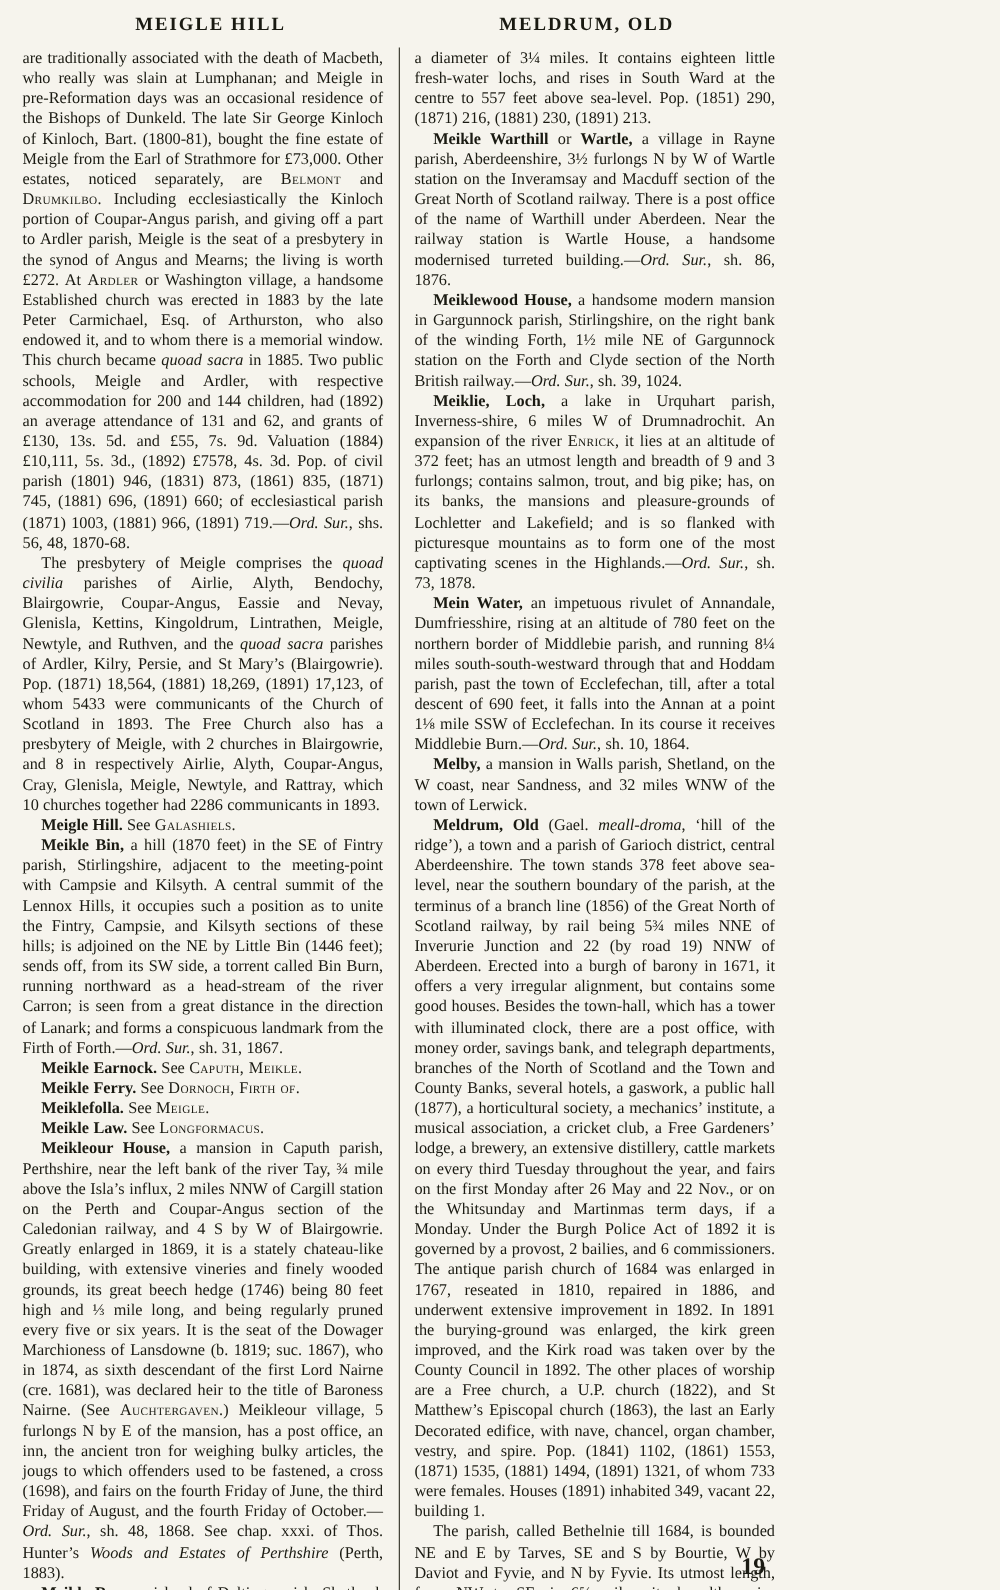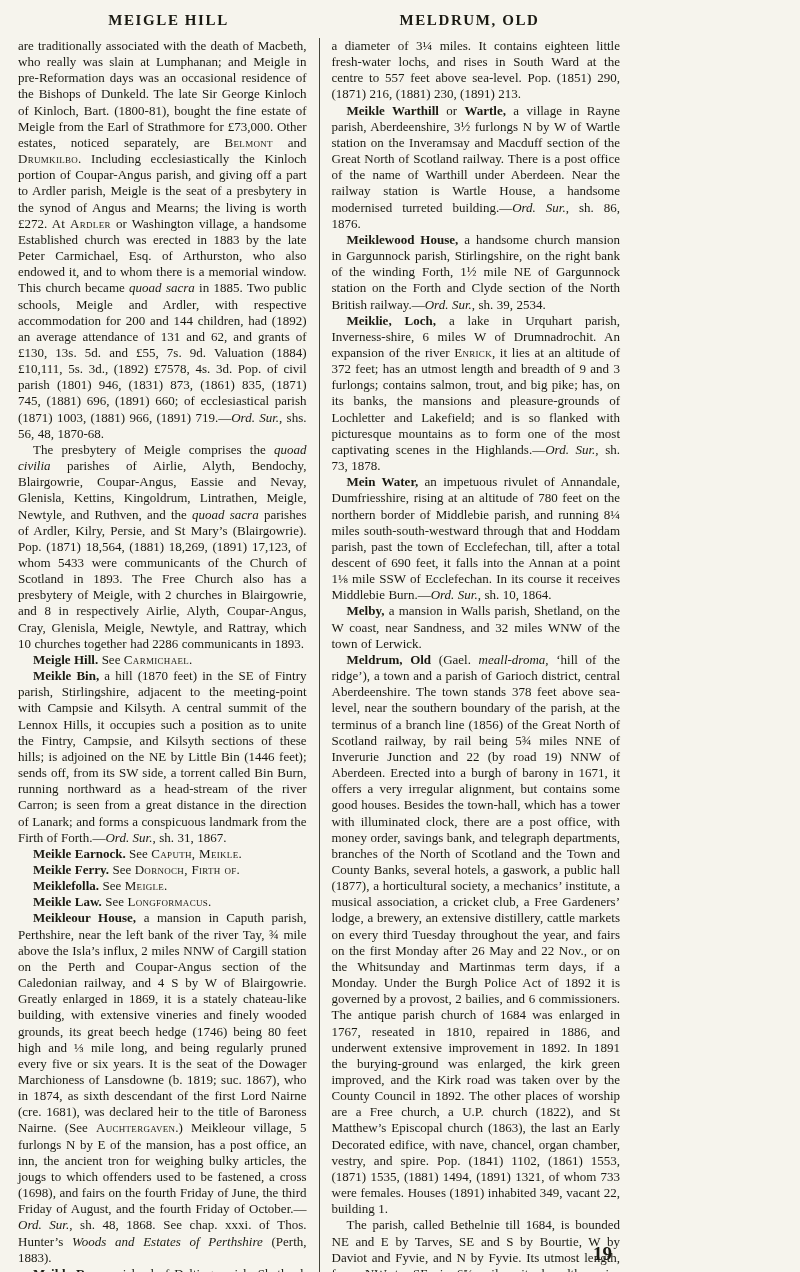--- a/index.html
+++ b/index.html
@@ -27,33 +27,33 @@
 
 <div class="page">
   <div class="running-heads">
     <div class="head">MEIGLE HILL</div>
     <div class="head">MELDRUM, OLD</div>
   </div>
   <div class="columns">
     <div class="column left" id="col-left">
         <p class="entry noindent"><span>are traditionally associated with the death of Macbeth, who really was slain at Lumphanan; and Meigle in pre-Reformation days was an occasional residence of the Bishops of Dunkeld.  The late Sir George Kinloch of Kinloch, Bart. (1800-81), bought the fine estate of Meigle from the Earl of Strathmore for £73,000.  Other estates, noticed separately, are </span><span class="seg-sc">Belmont</span><span> and </span><span class="seg-sc">Drumkilbo</span><span>.  Including ecclesiastically the Kinloch portion of Coupar-Angus parish, and giving off a part to Ardler parish, Meigle is the seat of a presbytery in the synod of Angus and Mearns; the living is worth £272.  At </span><span class="seg-sc">Ardler</span><span> or Washington village, a handsome Established church was erected in 1883 by the late Peter Carmichael, Esq. of Arthurston, who also endowed it, and to whom there is a memorial window.  This church became </span><span class="seg-i">quoad sacra</span><span> in 1885.  Two public schools, Meigle and Ardler, with respective accommodation for 200 and 144 children, had (1892) an average attendance of 131 and 62, and grants of £130, 13s. 5d. and £55, 7s. 9d.  Valuation (1884) £10,111, 5s. 3d., (1892) £7578, 4s. 3d.  Pop. of civil parish (1801) 946, (1831) 873, (1861) 835, (1871) 745, (1881) 696, (1891) 660; of ecclesiastical parish (1871) 1003, (1881) 966, (1891) 719.—</span><span class="seg-i">Ord. Sur.</span><span>, shs. 56, 48, 1870-68.</span></p>
         <p class="entry"><span>The presbytery of Meigle comprises the </span><span class="seg-i">quoad civilia</span><span> parishes of Airlie, Alyth, Bendochy, Blairgowrie, Coupar-Angus, Eassie and Nevay, Glenisla, Kettins, Kingoldrum, Lintrathen, Meigle, Newtyle, and Ruthven, and the </span><span class="seg-i">quoad sacra</span><span> parishes of Ardler, Kilry, Persie, and St Mary’s (Blairgowrie).  Pop. (1871) 18,564, (1881) 18,269, (1891) 17,123, of whom 5433 were communicants of the Church of Scotland in 1893.  The Free Church also has a presbytery of Meigle, with 2 churches in Blairgowrie, and 8 in respectively Airlie, Alyth, Coupar-Angus, Cray, Glenisla, Meigle, Newtyle, and Rattray, which 10 churches together had 2286 communicants in 1893.</span></p>
-        <p class="entry"><span class="seg-b">Meigle Hill.</span><span>  See </span><span class="seg-sc">Carmichael</span><span>.</span></p>
+        <p class="entry"><span class="seg-b">Meigle Hill.</span><span>  See </span><span class="seg-sc">Galashiels</span><span>.</span></p>
         <p class="entry"><span class="seg-b">Meikle Bin,</span><span> a hill (1870 feet) in the SE of Fintry parish, Stirlingshire, adjacent to the meeting-point with Campsie and Kilsyth.  A central summit of the Lennox Hills, it occupies such a position as to unite the Fintry, Campsie, and Kilsyth sections of these hills; is adjoined on the NE by Little Bin (1446 feet); sends off, from its SW side, a torrent called Bin Burn, running northward as a head-stream of the river Carron; is seen from a great distance in the direction of Lanark; and forms a conspicuous landmark from the Firth of Forth.—</span><span class="seg-i">Ord. Sur.</span><span>, sh. 31, 1867.</span></p>
         <p class="entry"><span class="seg-b">Meikle Earnock.</span><span>  See </span><span class="seg-sc">Caputh, Meikle</span><span>.</span></p>
         <p class="entry"><span class="seg-b">Meikle Ferry.</span><span>  See </span><span class="seg-sc">Dornoch, Firth of</span><span>.</span></p>
         <p class="entry"><span class="seg-b">Meiklefolla.</span><span>  See </span><span class="seg-sc">Meigle</span><span>.</span></p>
         <p class="entry"><span class="seg-b">Meikle Law.</span><span>  See </span><span class="seg-sc">Longformacus</span><span>.</span></p>
         <p class="entry"><span class="seg-b">Meikleour House,</span><span> a mansion in Caputh parish, Perthshire, near the left bank of the river Tay, ¾ mile above the Isla’s influx, 2 miles NNW of Cargill station on the Perth and Coupar-Angus section of the Caledonian railway, and 4 S by W of Blairgowrie.  Greatly enlarged in 1869, it is a stately chateau-like building, with extensive vineries and finely wooded grounds, its great beech hedge (1746) being 80 feet high and ⅓ mile long, and being regularly pruned every five or six years.  It is the seat of the Dowager Marchioness of Lansdowne (b. 1819; suc. 1867), who in 1874, as sixth descendant of the first Lord Nairne (cre. 1681), was declared heir to the title of Baroness Nairne.  (See </span><span class="seg-sc">Auchtergaven</span><span>.)  Meikleour village, 5 furlongs N by E of the mansion, has a post office, an inn, the ancient tron for weighing bulky articles, the jougs to which offenders used to be fastened, a cross (1698), and fairs on the fourth Friday of June, the third Friday of August, and the fourth Friday of October.—</span><span class="seg-i">Ord. Sur.</span><span>, sh. 48, 1868.  See chap. xxxi. of Thos. Hunter’s </span><span class="seg-i">Woods and Estates of Perthshire</span><span> (Perth, 1883).</span></p>
         <p class="entry"><span class="seg-b">Meikle Roe,</span><span> an island of Delting parish, Shetland, in St Magnus Bay, 27 miles NNW of Lerwick.  Separated from the mainland by Roe Sound (200 yards wide at the narrowest), it has a somewhat circular outline, with</span></p>
       </div>
     <div class="column right" id="col-right">
         <p class="entry noindent"><span>a diameter of 3¼ miles.  It contains eighteen little fresh-water lochs, and rises in South Ward at the centre to 557 feet above sea-level.  Pop. (1851) 290, (1871) 216, (1881) 230, (1891) 213.</span></p>
         <p class="entry"><span class="seg-b">Meikle Warthill</span><span> or </span><span class="seg-b">Wartle,</span><span> a village in Rayne parish, Aberdeenshire, 3½ furlongs N by W of Wartle station on the Inveramsay and Macduff section of the Great North of Scotland railway.  There is a post office of the name of Warthill under Aberdeen.  Near the railway station is Wartle House, a handsome modernised turreted building.—</span><span class="seg-i">Ord. Sur.</span><span>, sh. 86, 1876.</span></p>
-        <p class="entry"><span class="seg-b">Meiklewood House,</span><span> a handsome church mansion in Gargunnock parish, Stirlingshire, on the right bank of the winding Forth, 1½ mile NE of Gargunnock station on the Forth and Clyde section of the North British railway.—</span><span class="seg-i">Ord. Sur.</span><span>, sh. 39, 2534.</span></p>
+        <p class="entry"><span class="seg-b">Meiklewood House,</span><span> a handsome modern mansion in Gargunnock parish, Stirlingshire, on the right bank of the winding Forth, 1½ mile NE of Gargunnock station on the Forth and Clyde section of the North British railway.—</span><span class="seg-i">Ord. Sur.</span><span>, sh. 39, 1024.</span></p>
         <p class="entry"><span class="seg-b">Meiklie, Loch,</span><span> a lake in Urquhart parish, Inverness-shire, 6 miles W of Drumnadrochit.  An expansion of the river </span><span class="seg-sc">Enrick</span><span>, it lies at an altitude of 372 feet; has an utmost length and breadth of 9 and 3 furlongs; contains salmon, trout, and big pike; has, on its banks, the mansions and pleasure-grounds of Lochletter and Lakefield; and is so flanked with picturesque mountains as to form one of the most captivating scenes in the Highlands.—</span><span class="seg-i">Ord. Sur.</span><span>, sh. 73, 1878.</span></p>
         <p class="entry"><span class="seg-b">Mein Water,</span><span> an impetuous rivulet of Annandale, Dumfriesshire, rising at an altitude of 780 feet on the northern border of Middlebie parish, and running 8¼ miles south-south-westward through that and Hoddam parish, past the town of Ecclefechan, till, after a total descent of 690 feet, it falls into the Annan at a point 1⅛ mile SSW of Ecclefechan.  In its course it receives Middlebie Burn.—</span><span class="seg-i">Ord. Sur.</span><span>, sh. 10, 1864.</span></p>
         <p class="entry"><span class="seg-b">Melby,</span><span> a mansion in Walls parish, Shetland, on the W coast, near Sandness, and 32 miles WNW of the town of Lerwick.</span></p>
         <p class="entry"><span class="seg-b">Meldrum, Old</span><span> (Gael. </span><span class="seg-i">meall-droma</span><span>, ‘hill of the ridge’), a town and a parish of Garioch district, central Aberdeenshire.  The town stands 378 feet above sea-level, near the southern boundary of the parish, at the terminus of a branch line (1856) of the Great North of Scotland railway, by rail being 5¾ miles NNE of Inverurie Junction and 22 (by road 19) NNW of Aberdeen.  Erected into a burgh of barony in 1671, it offers a very irregular alignment, but contains some good houses.  Besides the town-hall, which has a tower with illuminated clock, there are a post office, with money order, savings bank, and telegraph departments, branches of the North of Scotland and the Town and County Banks, several hotels, a gaswork, a public hall (1877), a horticultural society, a mechanics’ institute, a musical association, a cricket club, a Free Gardeners’ lodge, a brewery, an extensive distillery, cattle markets on every third Tuesday throughout the year, and fairs on the first Monday after 26 May and 22 Nov., or on the Whitsunday and Martinmas term days, if a Monday.  Under the Burgh Police Act of 1892 it is governed by a provost, 2 bailies, and 6 commissioners.  The antique parish church of 1684 was enlarged in 1767, reseated in 1810, repaired in 1886, and underwent extensive improvement in 1892.  In 1891 the burying-ground was enlarged, the kirk green improved, and the Kirk road was taken over by the County Council in 1892.  The other places of worship are a Free church, a U.P. church (1822), and St Matthew’s Episcopal church (1863), the last an Early Decorated edifice, with nave, chancel, organ chamber, vestry, and spire.  Pop. (1841) 1102, (1861) 1553, (1871) 1535, (1881) 1494, (1891) 1321, of whom 733 were females.  Houses (1891) inhabited 349, vacant 22, building 1.</span></p>
         <p class="entry"><span>The parish, called Bethelnie till 1684, is bounded NE and E by Tarves, SE and S by Bourtie, W by Daviot and Fyvie, and N by Fyvie.  Its utmost length, from NW to SE, is 6⅝ miles; its breadth varies between 4¼ furlongs and 3½ miles; and its area is 8111¼ acres, of which 9 are water.  Streams there are none of any size, but the drainage is carried mainly to the Ury and partly to the Ythan.  Along the southern boundary the surface sinks to 270 feet above sea-level; and thence it</span></p>
       </div>
   </div>
   <div class="page-number">19</div>
 </div>
 

